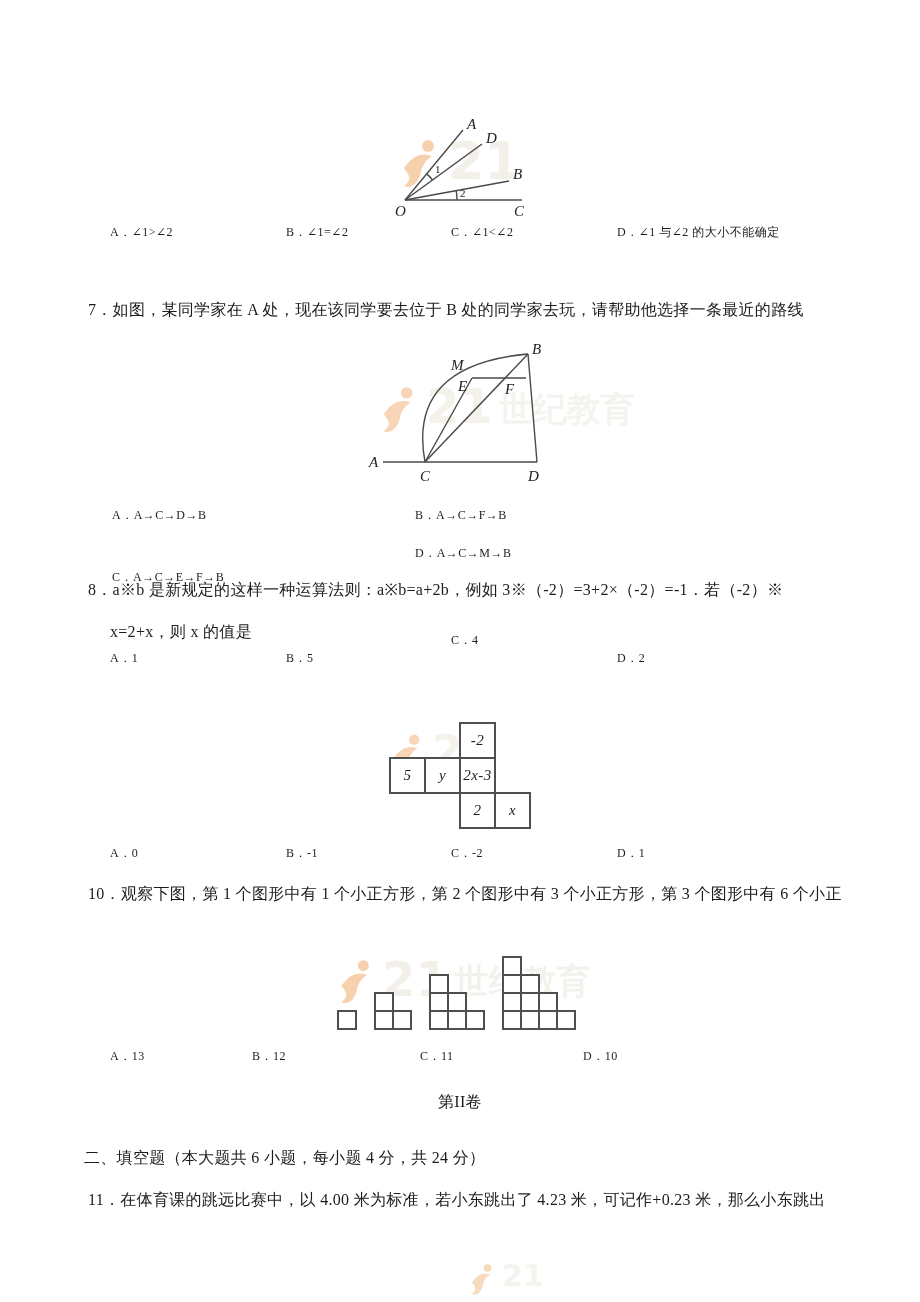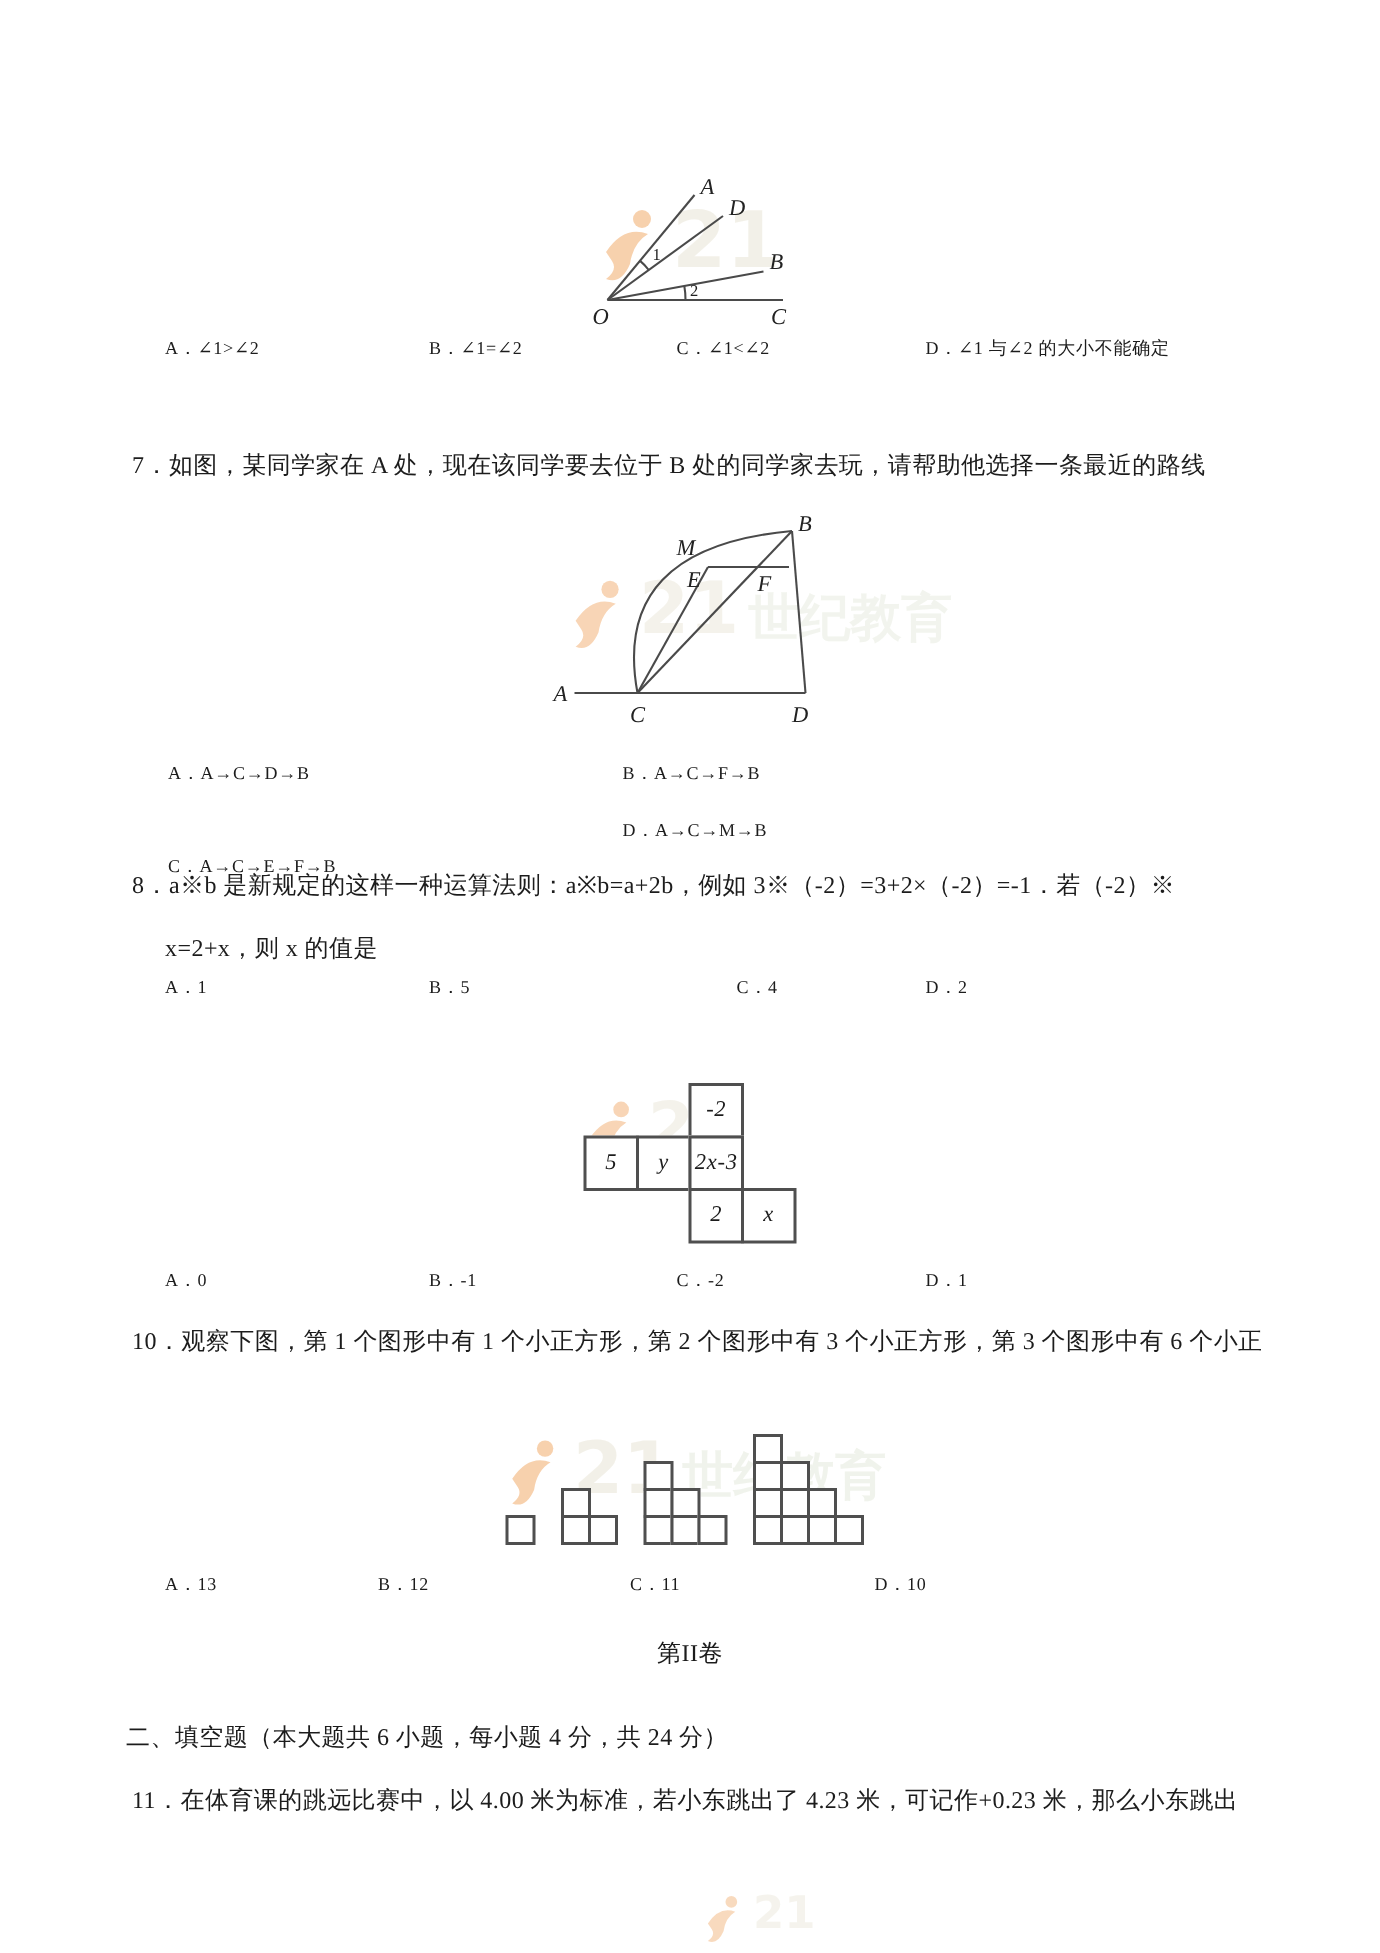--- a/index.html
+++ b/index.html
@@ -20,21 +20,21 @@
     font-size:52px;color:#d9d9d9;letter-spacing:1px;z-index:0;
   }
   
   .logo{position:absolute;z-index:0;display:flex;align-items:flex-start;pointer-events:none;}
   .logo svg{flex:0 0 auto;}
   .logo .t21{
     font-family:"DejaVu Sans",sans-serif;font-weight:bold;color:#e7e3d3;
     line-height:.9;margin-left:4px;
   }
   .logo .tcn{
-    font-family:Liberation Sans, sans-serif;font-weight:bold;color:#e3e8da;
+    font-family:Liberation Mono, monospace;font-weight:bold;color:#e3e8da;
     line-height:1;margin-left:6px;align-self:center;
   }
   
   .fig{position:absolute;z-index:1;}
   .fig line,.fig path{stroke:#4a4a4a;stroke-width:1.4;fill:none;}
   .fig text{font-size:15px;font-style:italic;fill:#222;font-family:"Liberation Serif",serif;}
   .fig .small{font-size:11px;font-style:normal;}
   
   .net{position:absolute;z-index:1;}
   .net .cell{
@@ -138,21 +138,21 @@
   <div class="abs opt w1" style="top:507px;">A．A→C→D→B</div>
   <div class="abs opt w2" style="top:507px;">B．A→C→F→B</div>
   <div class="abs opt w1" style="top:545px;margin-top:24px;">C．A→C→E→F→B</div>
   <div class="abs opt w2" style="top:545px;">D．A→C→M→B</div>
 
   <div class="abs stem" style="left:88px;top:578px;">8．a※b 是新规定的这样一种运算法则：a※b=a+2b，例如 3※（-2）=3+2×（-2）=-1．若（-2）※</div>
   <div class="abs stem" style="left:110px;top:622px;">x=2+x，则 x 的值是</div>
 
   <div class="abs opt cA" style="top:650px;">A．1</div>
   <div class="abs opt cB" style="top:650px;">B．5</div>
-  <div class="abs opt cC" style="top:650px;margin-left:40px;">C．4</div>
+  <div class="abs opt cC" style="top:632px;">C．4</div>
   <div class="abs opt cD" style="top:650px;">D．2</div>
 
 
   <div class="net" style="left:389px;top:722px;width:142px;height:107px;">
     <div class="cell" style="left:70px;top:0;">-2</div>
     <div class="cell" style="left:0;top:35px;">5</div>
     <div class="cell" style="left:35px;top:35px;">y</div>
     <div class="cell" style="left:70px;top:35px;">2x-3</div>
     <div class="cell" style="left:70px;top:70px;">2</div>
     <div class="cell" style="left:105px;top:70px;">x</div>

